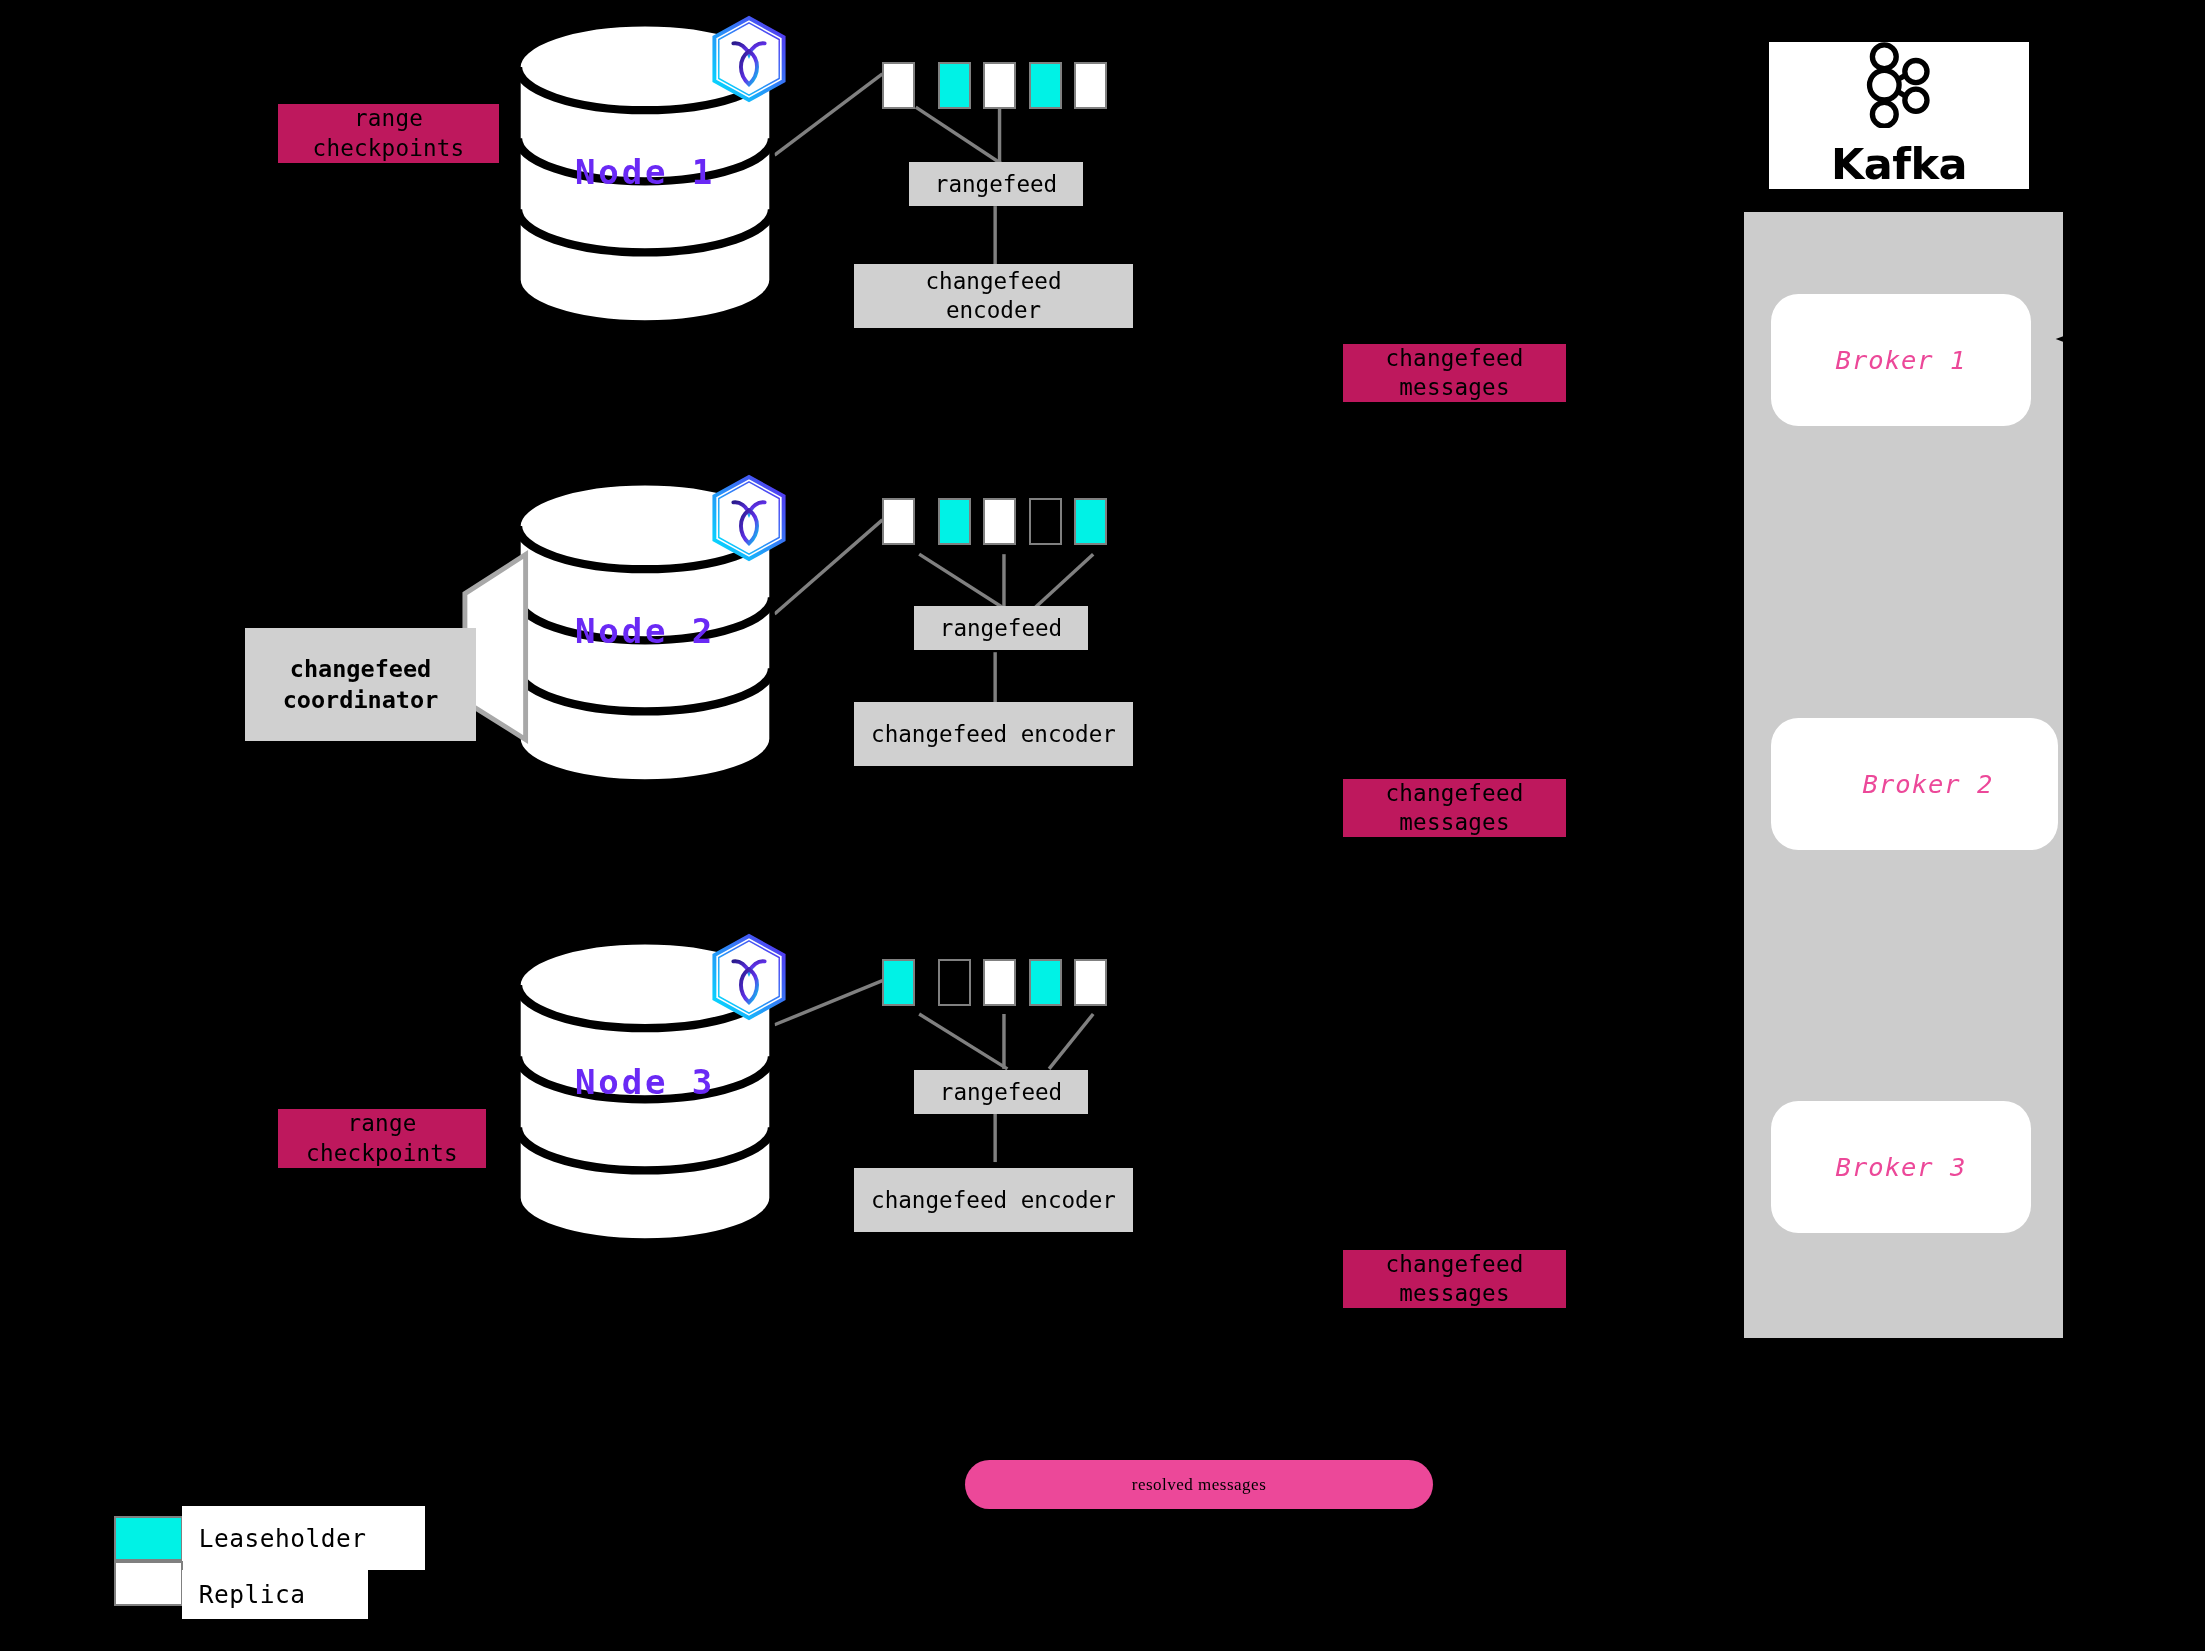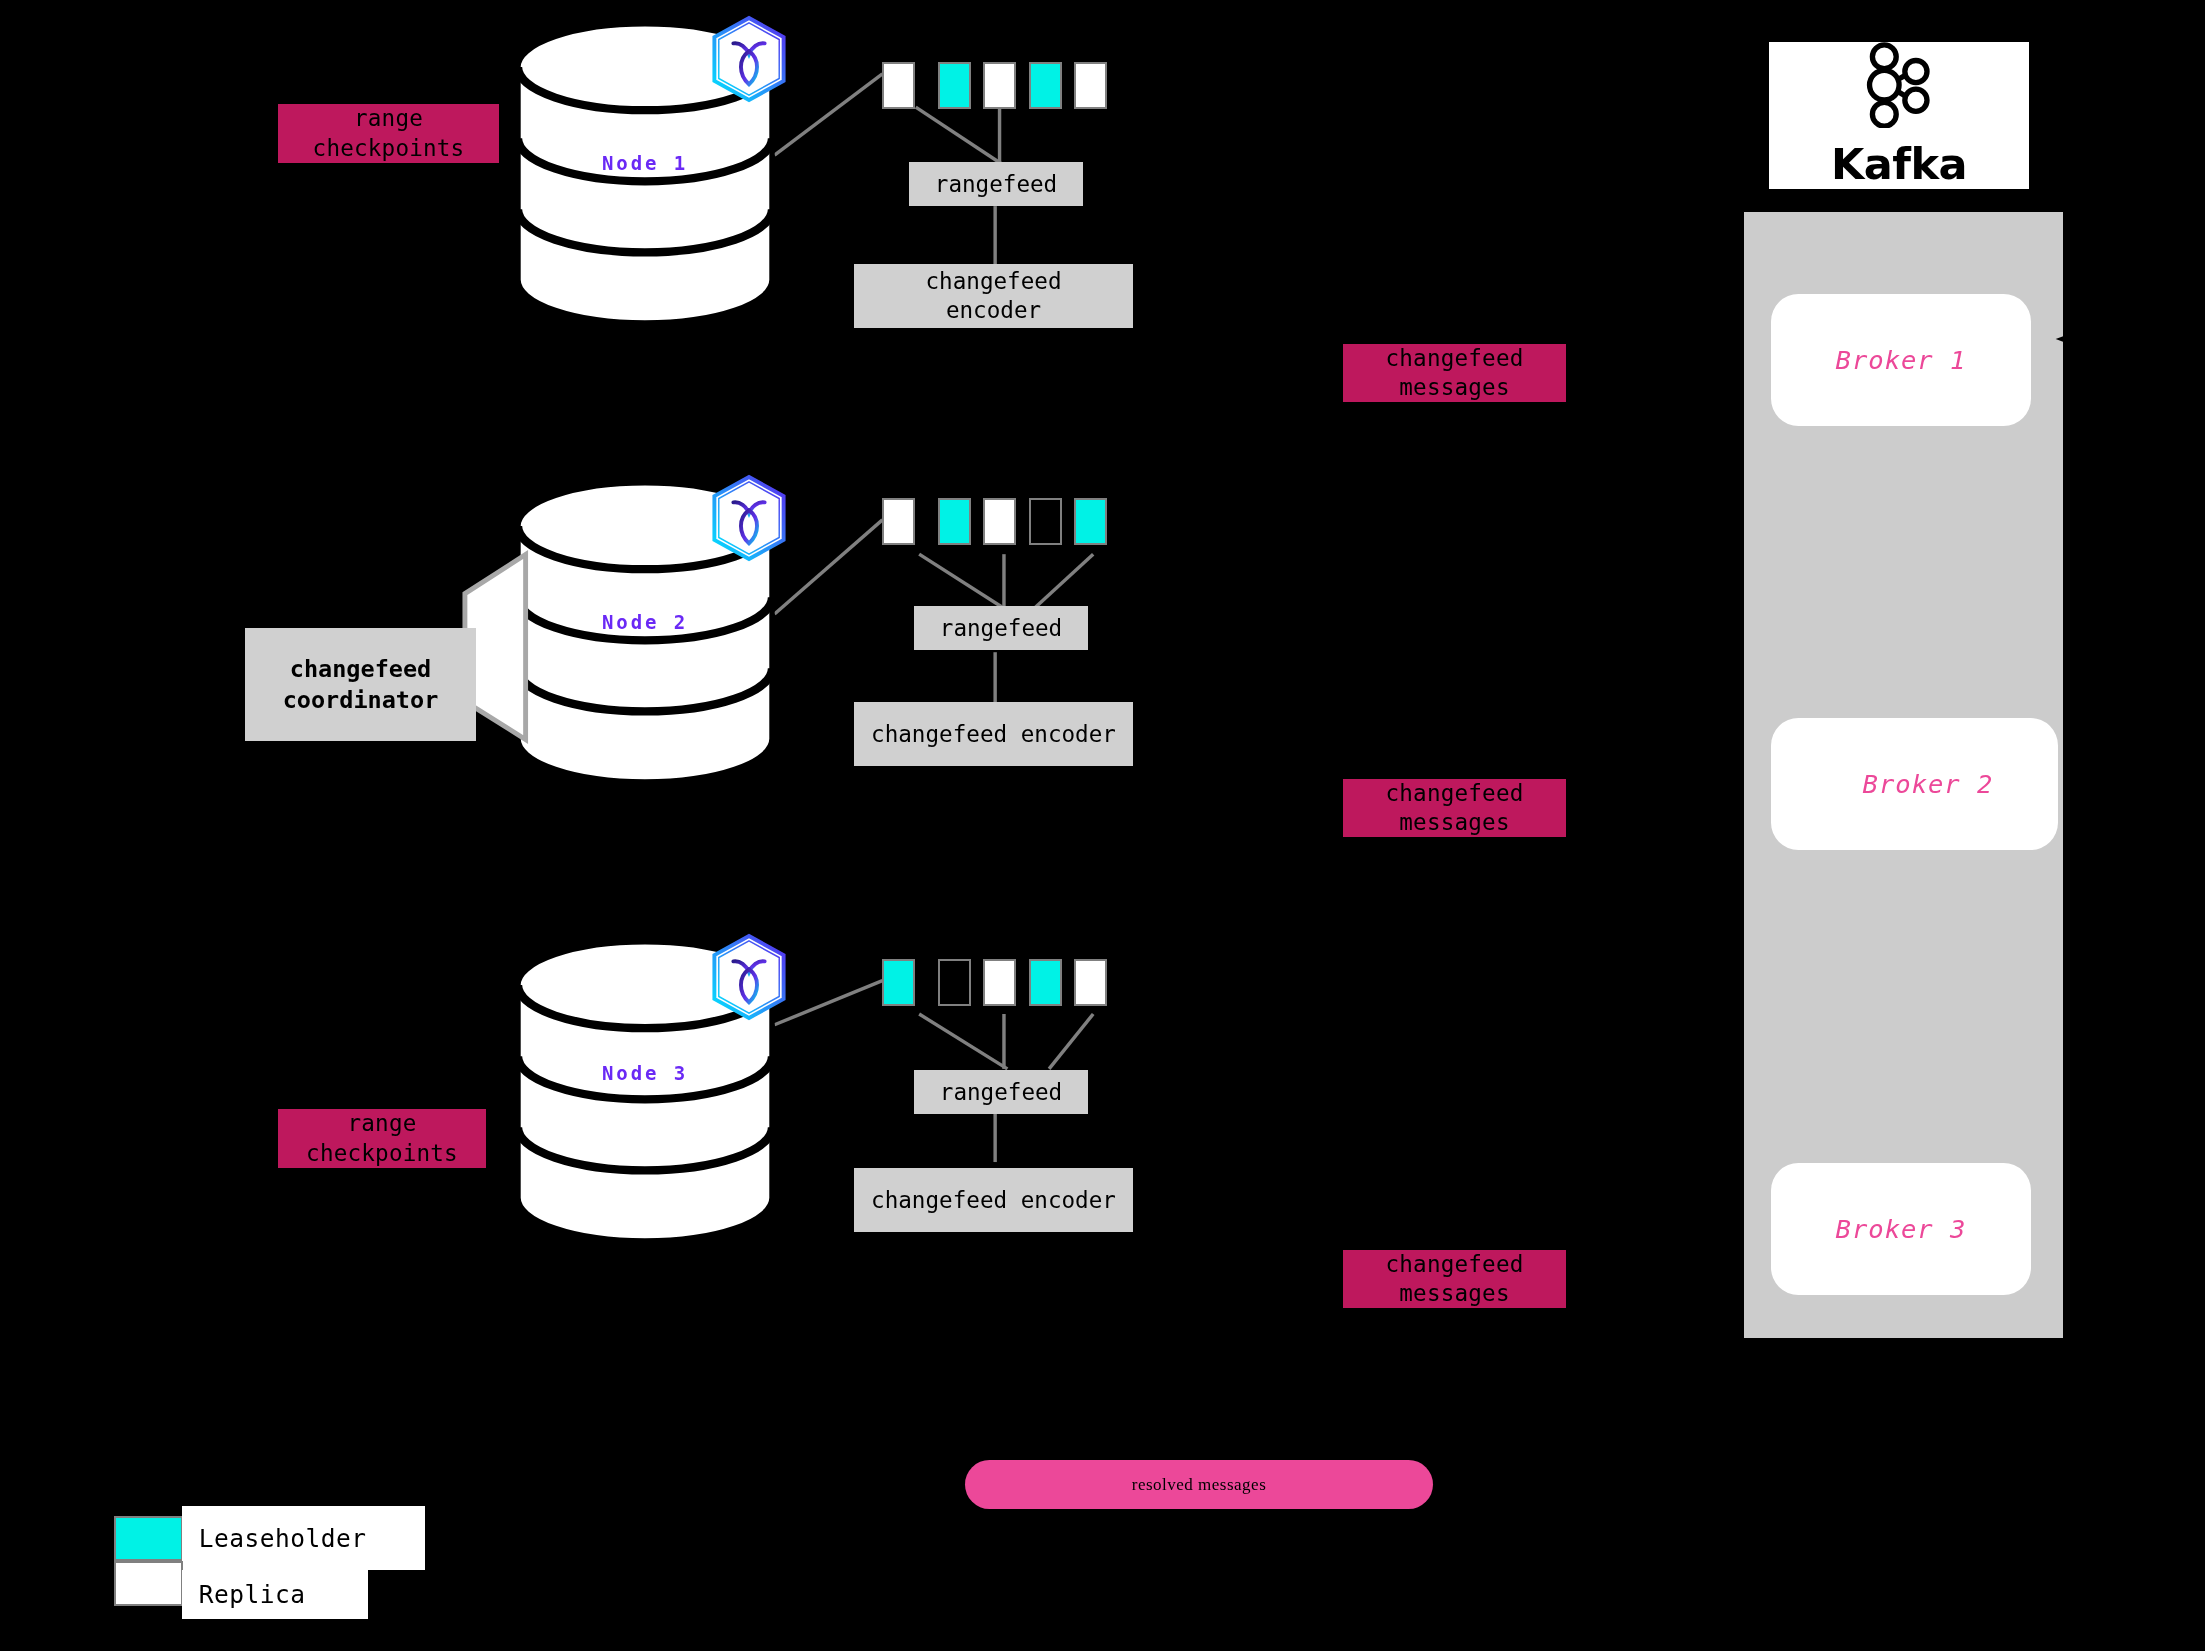--- a/index.html
+++ b/index.html
@@ -35,21 +35,21 @@
   .rangeblk{position:absolute;border:2.5px solid #808080;box-sizing:border-box;}
   .rangeblk.lease{background:#00f2e6;}
   .rangeblk.replica{background:#ffffff;}
   .rangeblk.empty{background:transparent;}
 
   
   .cyl{position:absolute;}
   .cyl svg{display:block;overflow:visible;}
   .nodelabel{
     position:absolute;width:100%;text-align:center;
-    color:#6A29F5;font-weight:bold;font-size:19px;letter-spacing:2.9px;
+    color:#6A29F5;font-weight:bold;font-size:34px;letter-spacing:2.9px;
     font-family:"DejaVu Sans Mono","Liberation Mono",monospace;
     white-space:pre;
   }
 
   
   .kafka-logo-box{
     position:absolute;background:#fff;display:flex;
     align-items:center;justify-content:center;gap:10.8px;
   }
   .kafka-word{
@@ -298,21 +298,21 @@
   </div>
 
   <div class="broker-panel" style="left:1744px;top:212px;width:319px;height:1126px;"></div>
 
   <svg class="abs" style="left:2025px;top:294px;width:74px;height:98px;" viewBox="0 0 150 200">
     <polygon points="62,92 100,78 100,106" fill="#000"></polygon>
   </svg>
 
   <div class="broker" style="left:1771px;top:294px;width:260px;height:132px;">Broker 1</div>
   <div class="broker" style="left:1771px;top:718px;width:260px;height:132px;padding-left:27px;">Broker 2</div>
-  <div class="broker" style="left:1771px;top:1163px;width:260px;height:132px;">Broker 3</div>
+  <div class="broker" style="left:1771px;top:1101px;width:260px;height:132px;">Broker 3</div>
 
   <div class="pill" style="left:965px;top:1460px;width:468px;height:49px;">resolved messages</div>
 
   <div class="legend-swatch" style="left:114px;top:1516px;width:69px;height:45px;background:#00f2e6;"></div>
   <div class="legend-label" style="left:182px;top:1506px;width:226px;height:64px;">Leaseholder</div>
 
   <div class="legend-swatch" style="left:114px;top:1561px;width:69px;height:45px;background:#ffffff;"></div>
   <div class="legend-label" style="left:182px;top:1570px;width:169px;height:49px;">Replica</div>
 
 </div>

